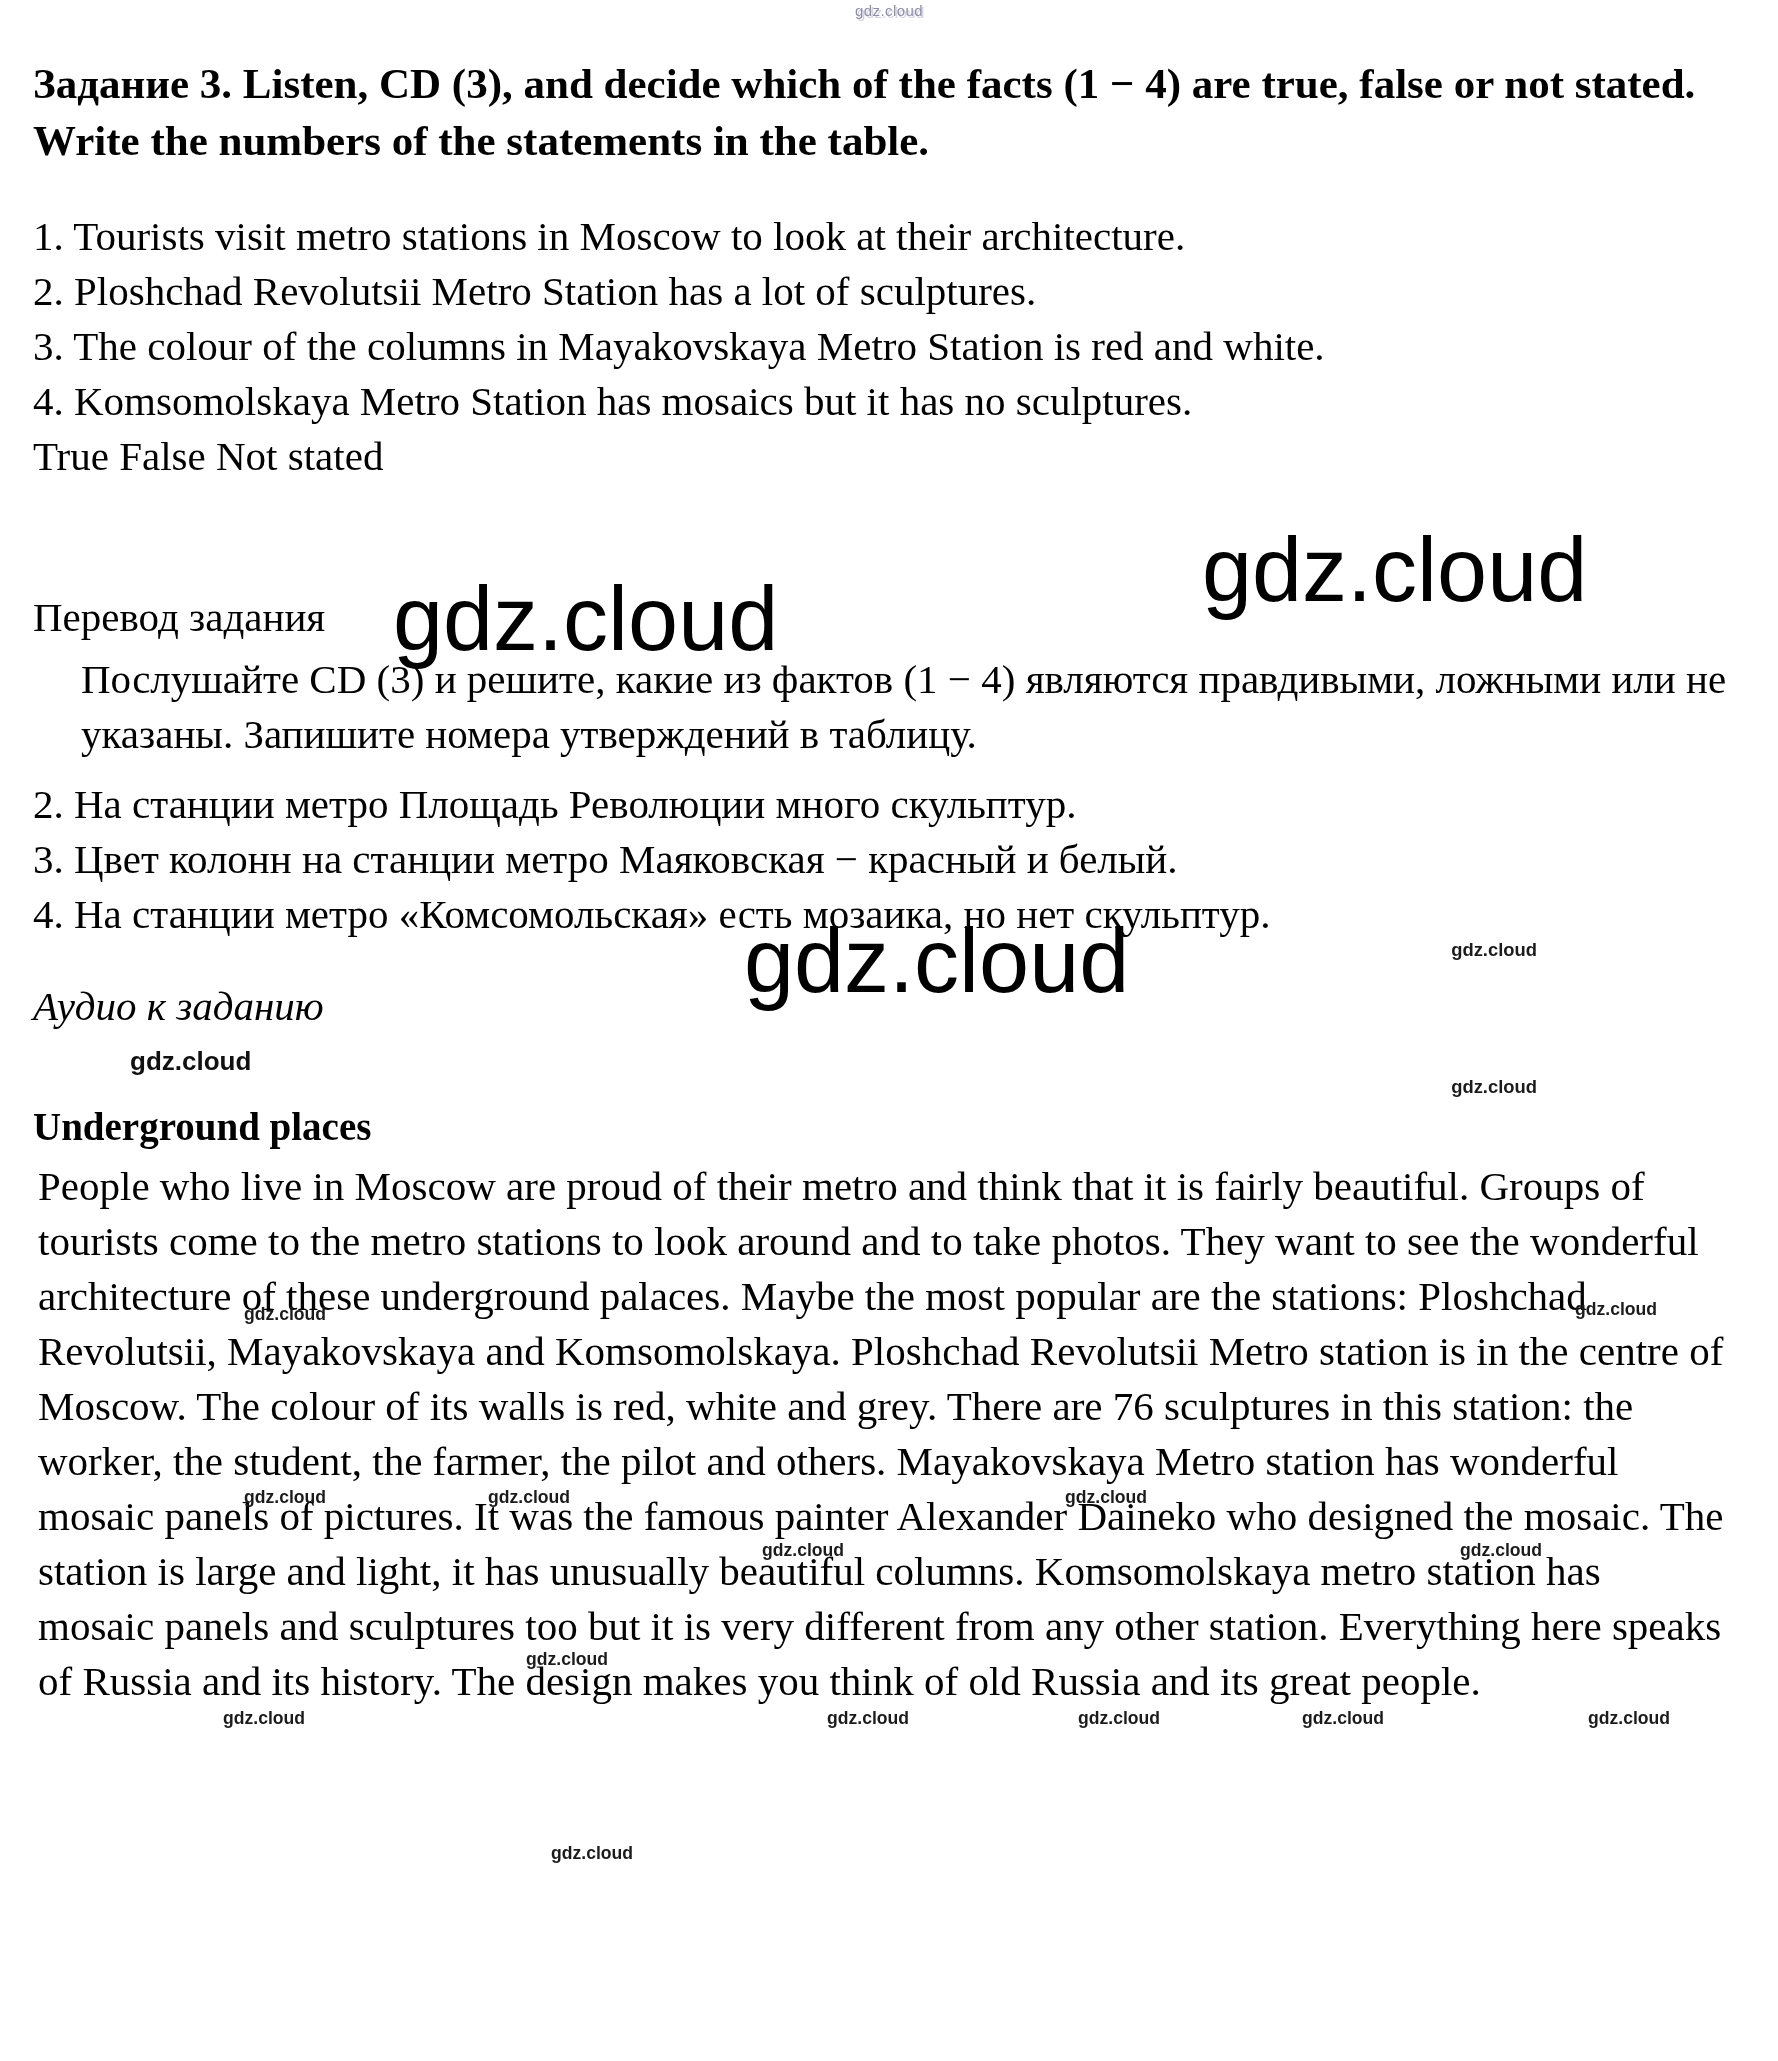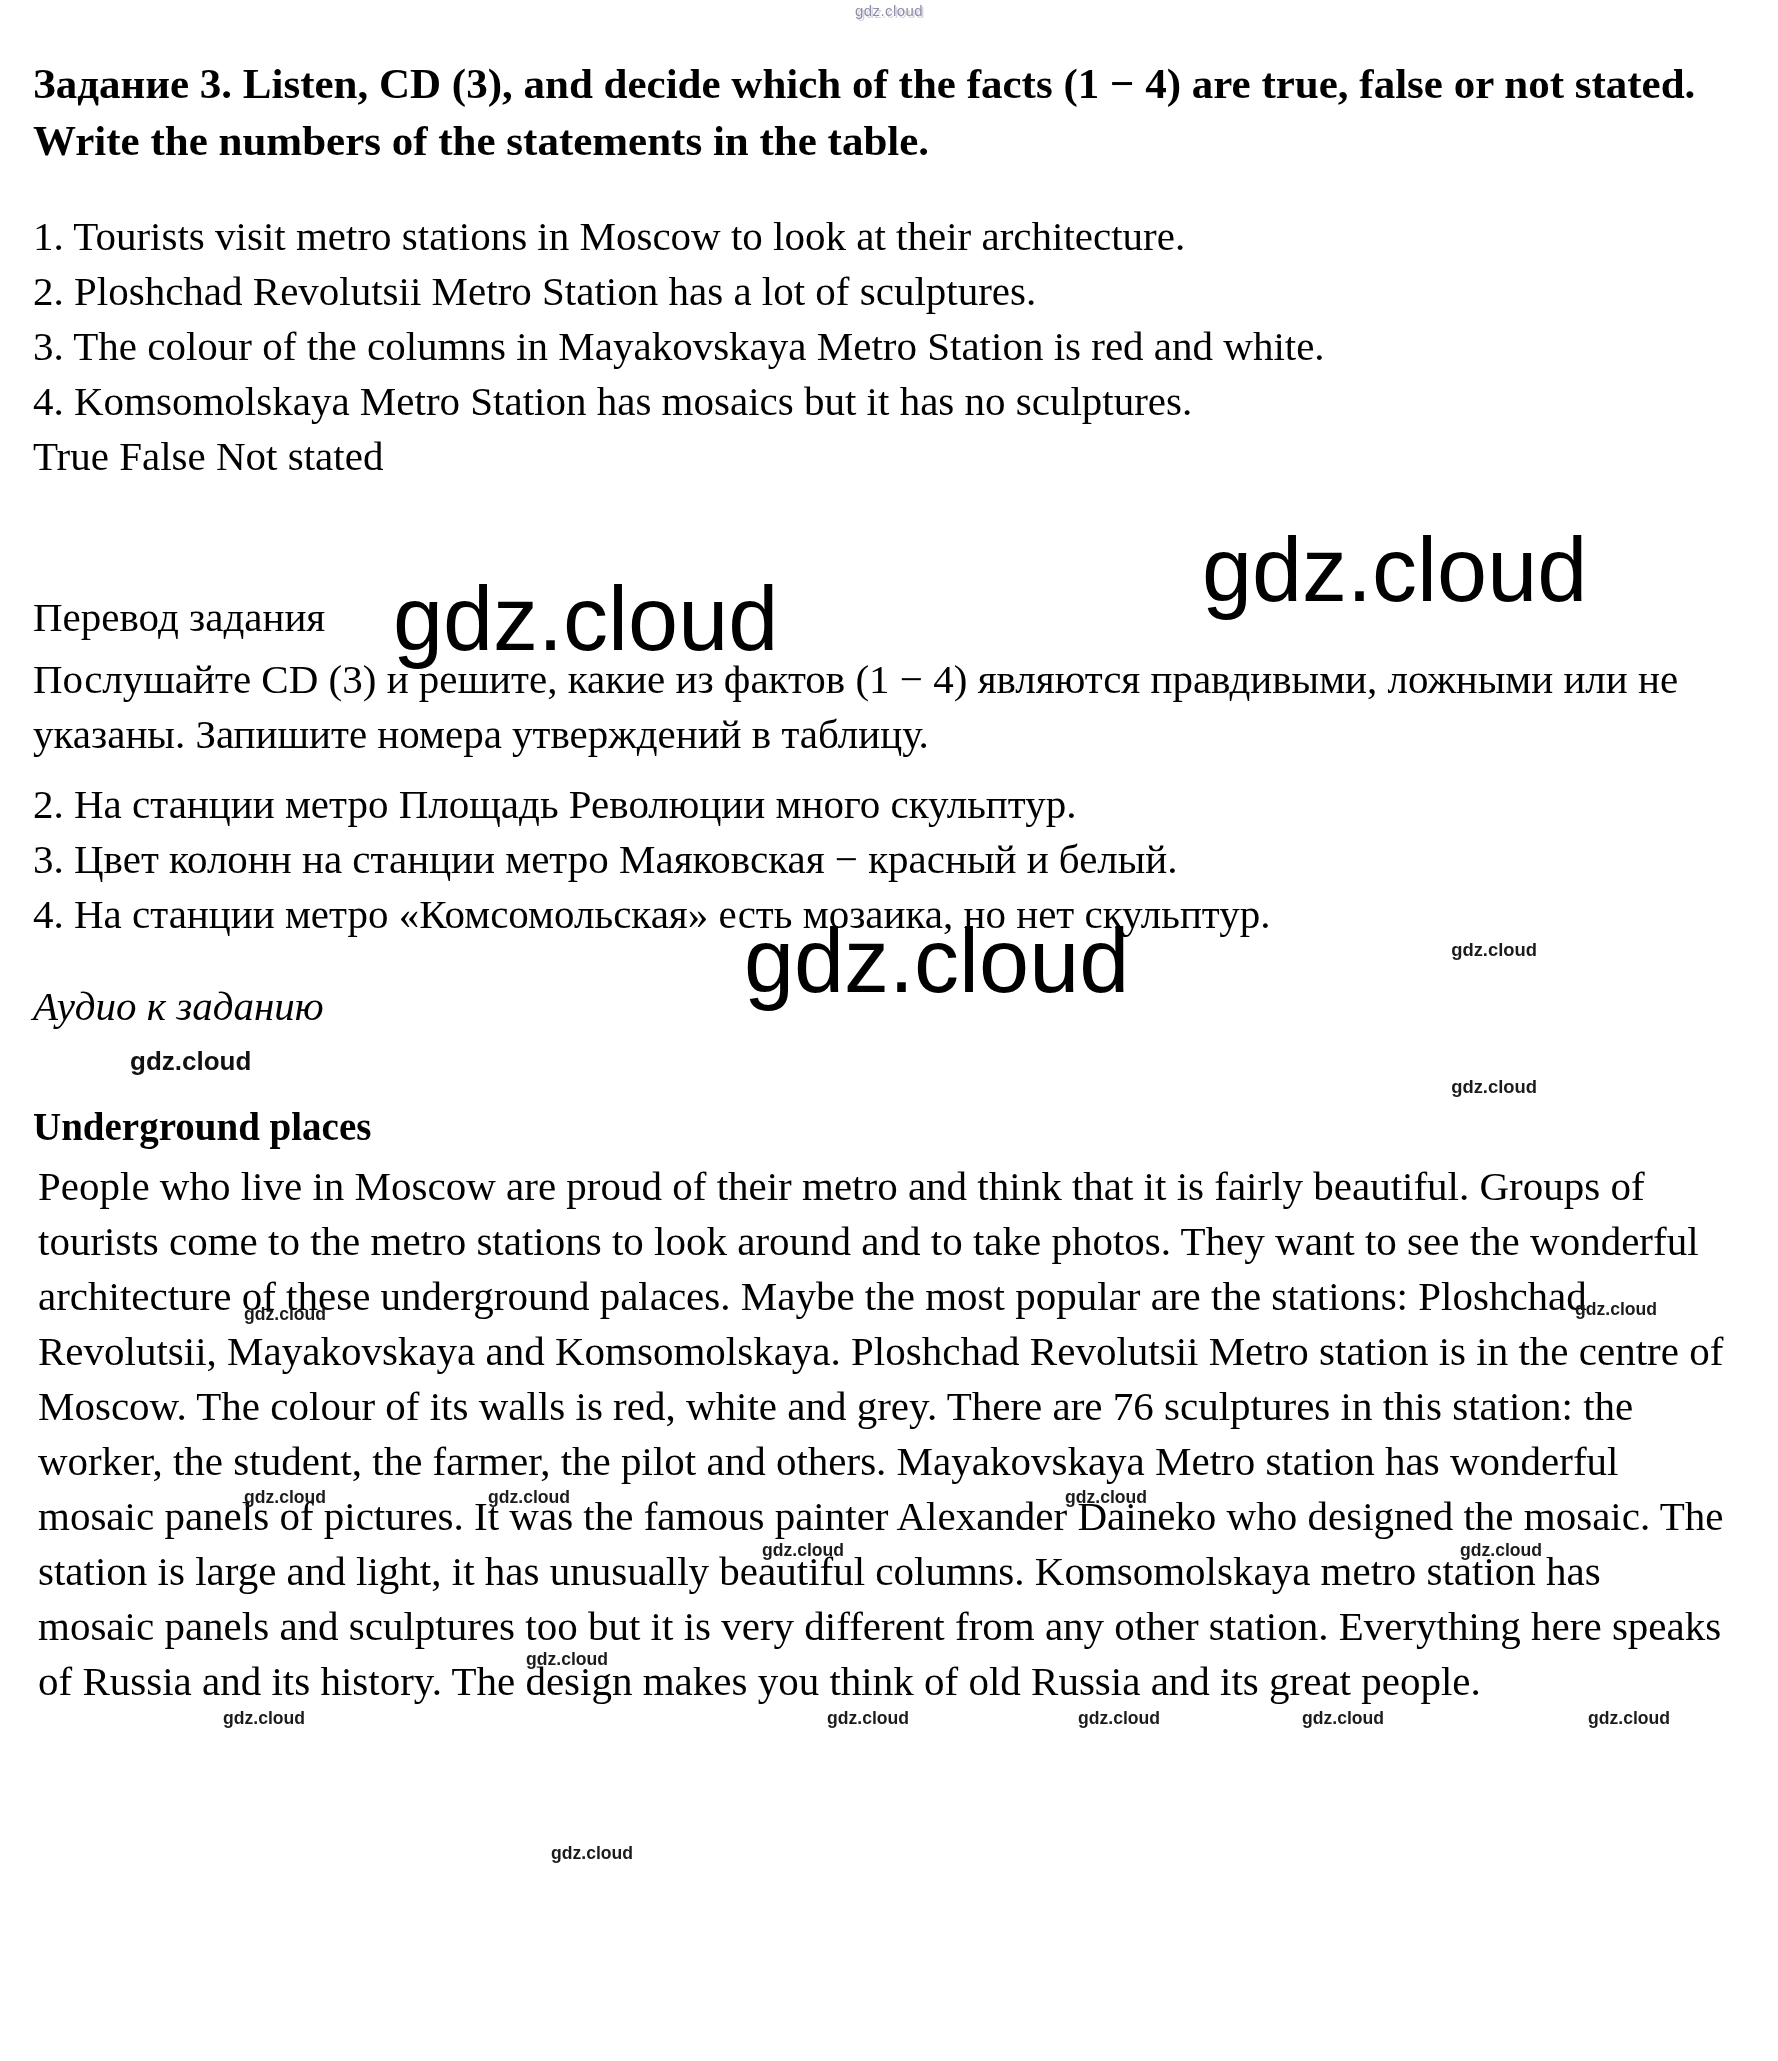--- a/index.html
+++ b/index.html
@@ -29,21 +29,21 @@
   .stmts { margin-top:40px; max-width:1712px; }
   .options { }
   .trans-row { position:relative; margin-top:68px; height:100px; }
   .trans-heading {
     position:absolute; left:0; bottom:7px;
     font-size:41px; line-height:55px;
   }
   .wm-big { font-size:90px; line-height:1; font-weight:400; white-space:nowrap; }
   .wm-big-left  { position:absolute; left:360px;  bottom:-12.3px; }
   .wm-big-right { position:absolute; left:1169px; bottom:37px; }
-  .ru-intro { margin-top:0; max-width:1712px; }
+  .ru-intro { margin-top:0; max-width:1712px;margin-left:48px; }
   .ru-stmts { margin-top:15px; max-width:1721px; }
   .audio-band { position:relative; margin-top:-26px; height:183px; }
   .wm-big-center { position:absolute; left:711px; top:0; }
   .audio-heading {
     position:absolute; left:0; top:63px;
     font-style:italic; font-size:41px; line-height:55px;text-align:center;
   }
   .wm-small { font-weight:bold; color:#1b1b1b; }
   .wm-small-r1 { position:absolute; right:195px; top:23px;  font-size:18.4px; }
   .wm-small-bold { position:absolute; left:97px; top:130px; font-size:26px; color:#111; }

